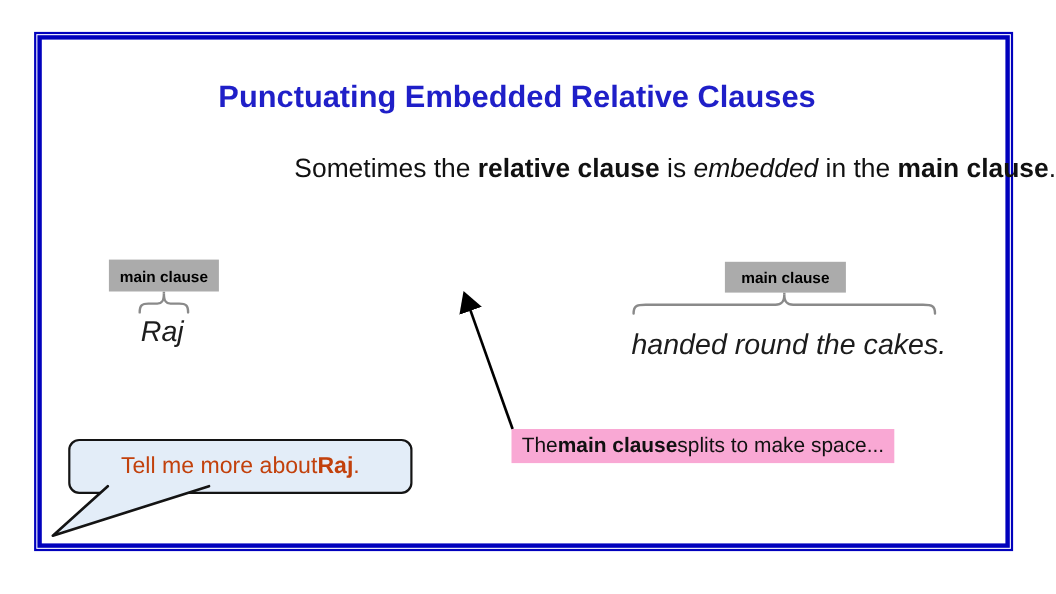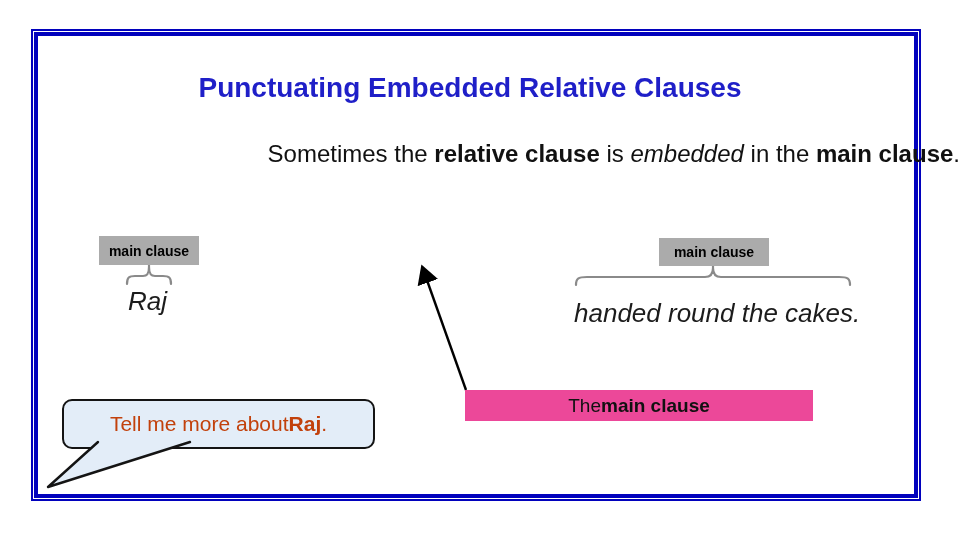--- a/index.html
+++ b/index.html
@@ -33,21 +33,21 @@
   .brace-left{left:124px;top:265px;}
   .brace-right{left:574px;top:266px;}
   .clause-text{
     position:absolute;font-style:italic;color:#1c1c1c;font-size:26px;white-space:nowrap;
   }
   .clause-left{left:128px;top:286px;}
   .clause-right{left:574px;top:298px;}
   .arrow{position:absolute;left:406px;top:256px;}
   .caption{
     position:absolute;left:465px;top:390px;width:348px;height:31px;
-    background:#ec4899;display:flex;align-items:center;justify-content:center;
+    background:#f9a8d4;display:flex;align-items:center;justify-content:center;
     font-size:19px;color:#111111;white-space:nowrap;
   }
   .caption .b{font-weight:bold;}
   .bubble{
     position:absolute;left:62px;top:399px;width:309px;height:46px;
     background:#e3edf8;border:2.5px solid #141414;border-radius:10px;
     display:flex;align-items:center;justify-content:center;
     font-size:21px;color:#c2410c;white-space:nowrap;z-index:2;
   }
   .bubble .b{font-weight:bold;}
@@ -85,20 +85,21 @@
     <marker id="ah" markerWidth="9" markerHeight="9" refX="6" refY="4.5" orient="auto">
       <path d="M0,0 L8,4.5 L0,9 z" fill="#000000"></path>
     </marker>
   </defs>
   <line x1="60" y1="134" x2="17" y2="13" stroke="#000000" stroke-width="2.4" marker-end="url(#ah)"></line>
 </svg>
 
 <div class="caption">
     <span>The </span>
     <span class="b">main clause</span>
+    <span> splits to make space...</span>
   </div>
 
 <div class="bubble">
     <span>Tell me more about </span>
     <span class="b">Raj</span>
     <span>.</span>
   </div>
 
 <svg class="bubble-tail" width="160" height="55" viewBox="0 0 160 55">
   <path d="M 150 4 L 8 49 L 58 4" fill="#e3edf8" stroke="#141414" stroke-width="2.4" stroke-linejoin="round" stroke-linecap="round"></path>

